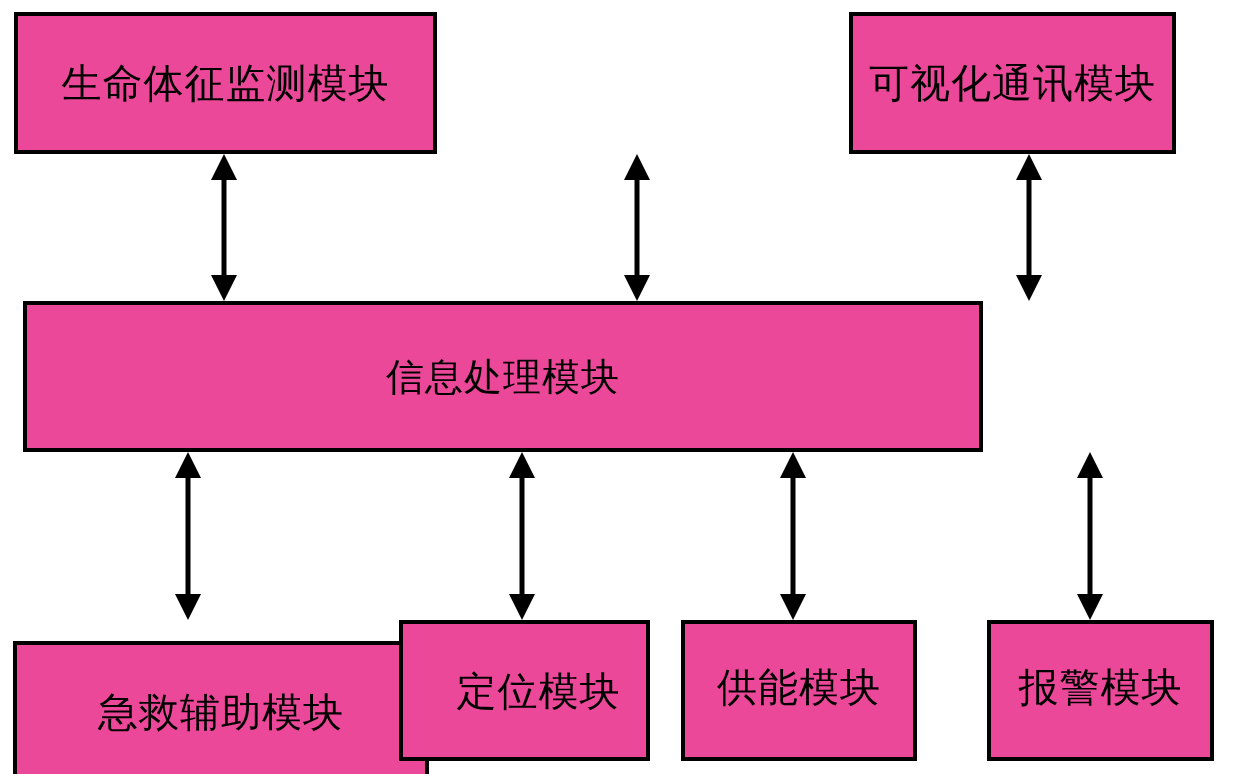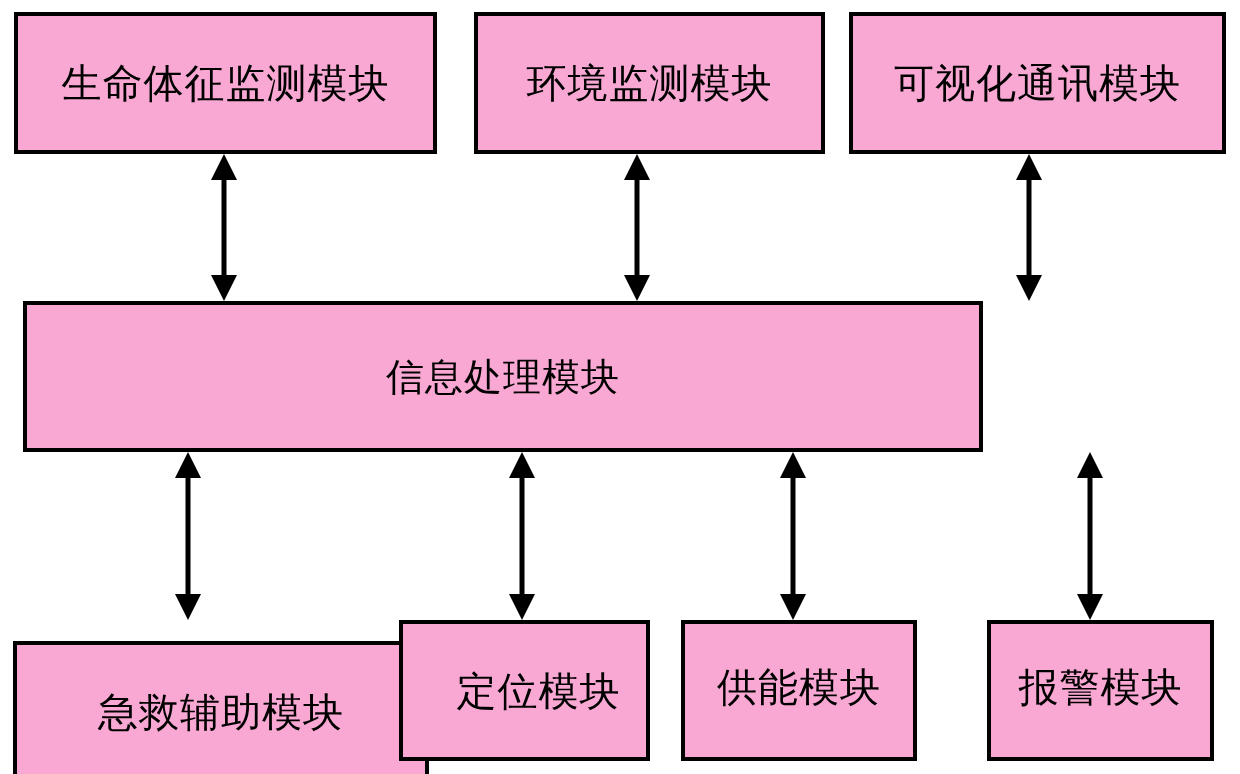--- a/index.html
+++ b/index.html
@@ -11,21 +11,21 @@
     position: relative;
     width: 1240px;
     height: 774px;
     background: #ffffff;
     overflow: hidden;
     font-family: "DejaVu Sans", "Liberation Sans", sans-serif;
   }
   .node {
     position: absolute;
     box-sizing: border-box;
-    background: #f9a8d4;
+    background: #ec4899;
     border: 4px solid #000000;
     display: flex;
     align-items: center;
     justify-content: center;
   }
   .node-label {
     color: #000000;
     font-size: 40px;
     line-height: 1;
     letter-spacing: 1px;
@@ -107,24 +107,21 @@
         <g fill="#000000" stroke="none">
           <rect x="17.5" y="22" width="5" height="124"></rect>
           <polygon points="20,0 7,26 33,26"></polygon>
           <polygon points="20,168 7,142 33,142"></polygon>
         </g>
       </svg>
     </div>
     <div class="node" style="left: 14px; top: 12px; width: 423px; height: 142px; border-color: rgb(0, 0, 0);">
       <span class="node-label" style="color: rgb(0, 0, 0);">生命体征监测模块</span>
     </div>
-    <div class="node" style="left: 474px; top: 12px; width: 351px; height: 142px; border-color: rgb(0, 0, 0);">
-      <span class="node-label" style="color: rgb(0, 0, 0);">环境监测模块</span>
-    </div>
-    <div class="node" style="left: 849px; top: 12px; width: 377px; height: 142px; border-color: rgb(0, 0, 0);">
+    <div class="node" style="left: 849px; top: 12px; width: 327px; height: 142px; border-color: rgb(0, 0, 0);">
       <span class="node-label" style="color: rgb(0, 0, 0);">可视化通讯模块</span>
     </div>
     <div class="node wide" style="left: 23px; top: 301px; width: 960px; height: 151px; border-color: rgb(0, 0, 0);">
       <span class="node-label" style="color: rgb(0, 0, 0);">信息处理模块</span>
     </div>
     <div class="node" style="left: 13px; top: 620px; width: 416px; height: 141px; border-color: rgb(0, 0, 0); margin-top: 21px;">
       <span class="node-label" style="color: rgb(0, 0, 0);">急救辅助模块</span>
     </div>
     <div class="node" style="left: 399px; top: 620px; width: 251px; height: 141px; border-color: rgb(0, 0, 0); padding-left: 28px;">
       <span class="node-label" style="color: rgb(0, 0, 0);">定位模块</span>

